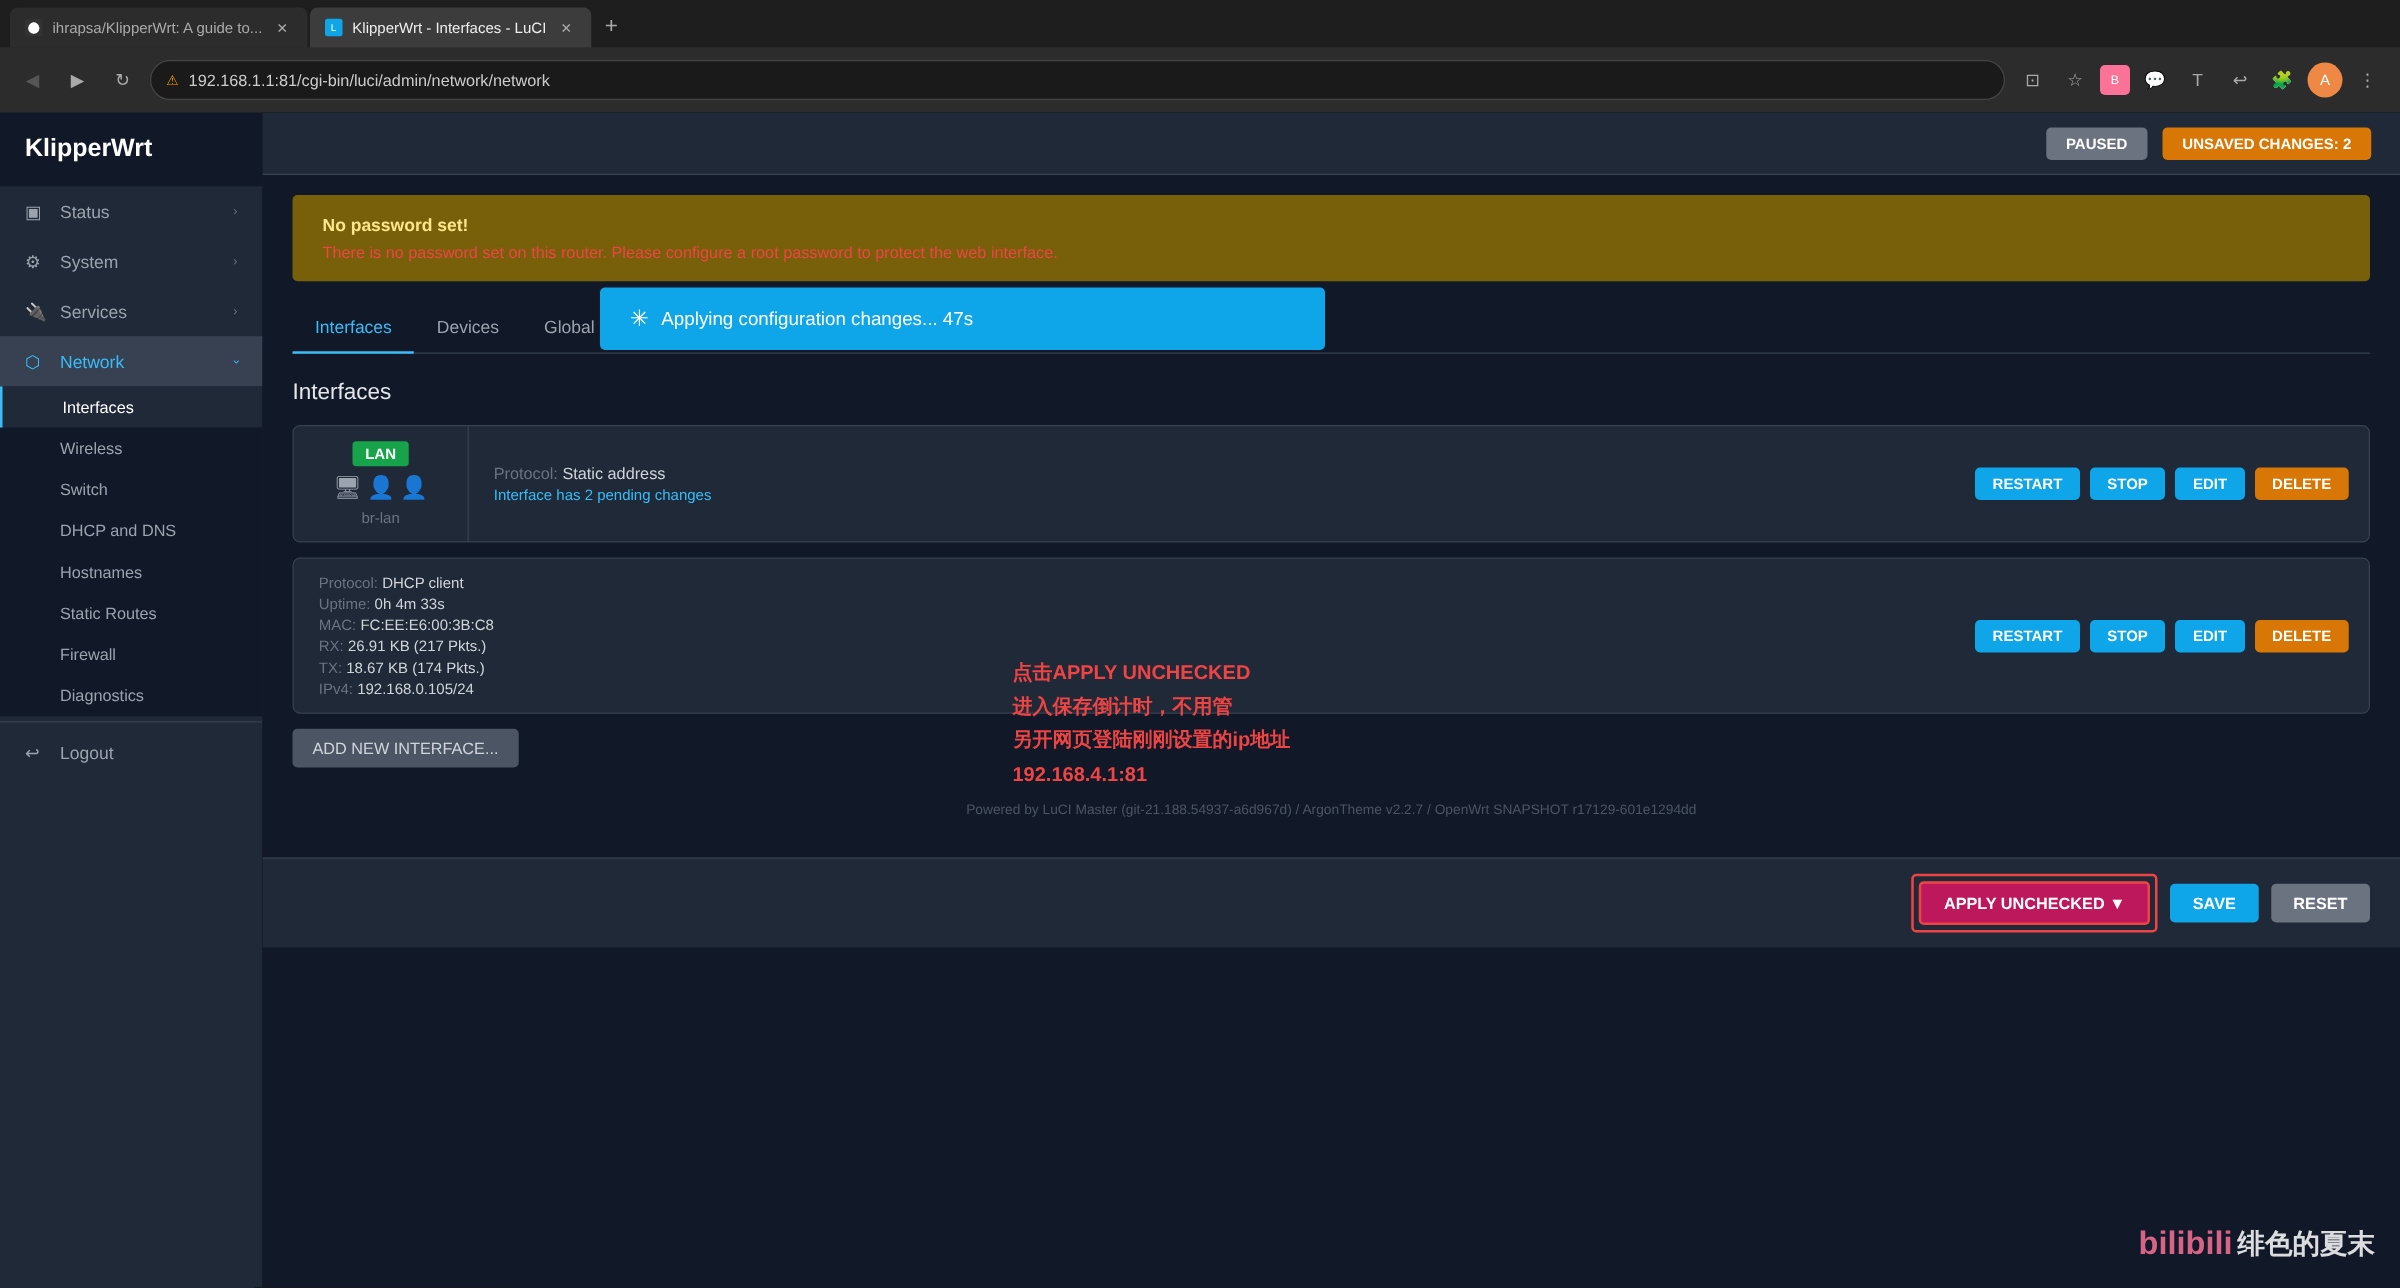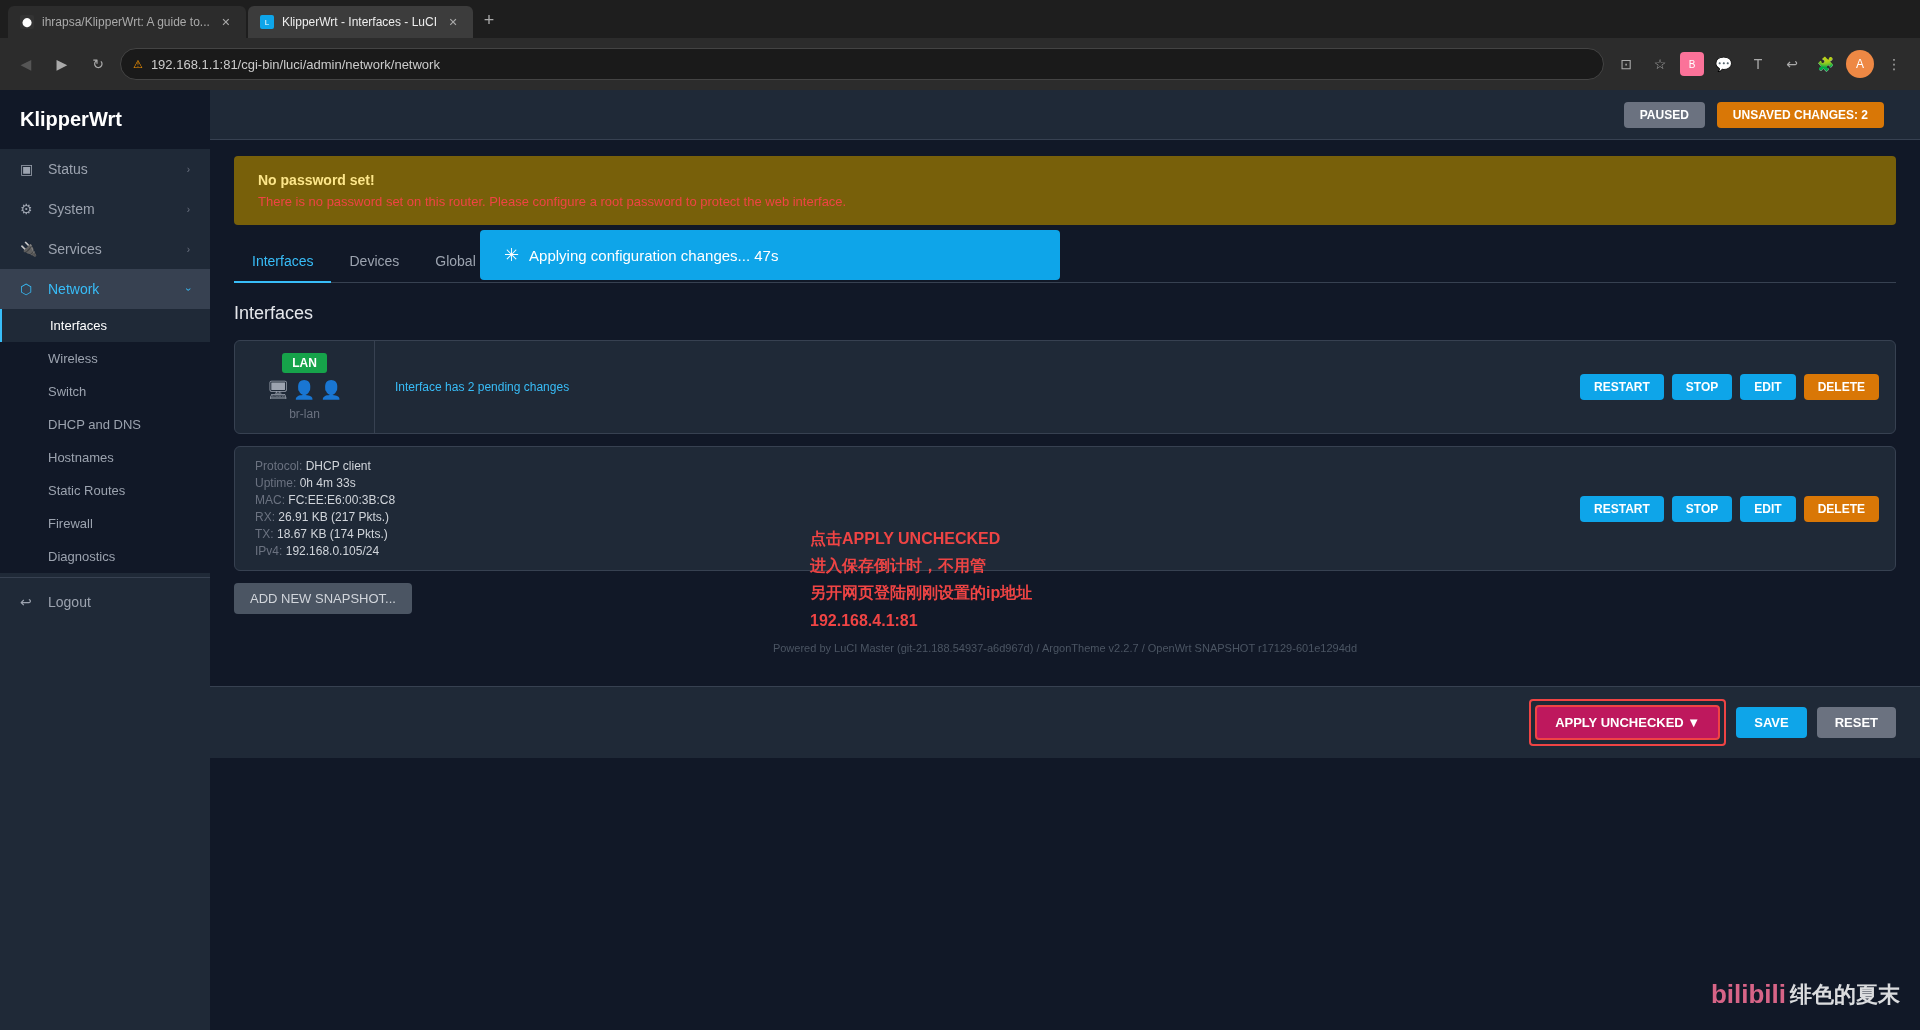--- a/index.html
+++ b/index.html
@@ -39,21 +39,21 @@
     .nav-item.active .nav-arrow { color: #38bdf8; transform: rotate(90deg); }
     .nav-sub { background: #111827; }
     .nav-sub-item { padding: 9px 20px 9px 48px; color: #9ca3af; cursor: pointer; font-size: 13px; display: block; }
     .nav-sub-item.active { color: #fff; border-left: 2px solid #38bdf8; background: #1f2937; }
     .nav-divider { height: 1px; background: #374151; margin: 4px 0; }
 
     
     .main-content { flex: 1; overflow-y: auto; background: #111827; }
 
     
-    .header-bar { background: #1f2937; padding: 0 36px; height: 50px; display: flex; align-items: center; justify-content: flex-end; gap: 12px; border-bottom: 1px solid #374151; }
+    .header-bar { background: #1f2937; padding: 0 23px; height: 50px; display: flex; align-items: center; justify-content: flex-end; gap: 12px; border-bottom: 1px solid #374151; }
     .header-btn { padding: 6px 16px; border-radius: 4px; font-size: 12px; font-weight: bold; cursor: pointer; border: none; }
     .header-btn.paused { background: #6b7280; color: #fff; }
     .header-btn.unsaved { background: #d97706; color: #fff; }
 
     
     .warning-banner { background: #78600a; padding: 16px 24px; margin: 16px 24px; border-radius: 4px; }
     .warning-title { color: #fde68a; font-weight: bold; font-size: 14px; margin-bottom: 6px; }
     .warning-text { color: #ef4444; font-size: 13px; }
 
     
@@ -231,20 +231,24 @@
         <div class="iface-left">
           <span class="iface-badge green">LAN</span>
           <div class="iface-icons">
             <span>🖥</span>
             <span>👤</span>
             <span>👤</span>
           </div>
           <span class="iface-name">br-lan</span>
         </div>
         <div class="iface-info">
+          <div class="protocol">
+            <span class="info-label">Protocol:</span>
+            <span class="info-value">Static address</span>
+          </div>
           <div class="pending">Interface has 2 pending changes</div>
         </div>
         <div class="iface-actions">
           <button class="action-btn restart">RESTART</button>
           <button class="action-btn stop">STOP</button>
           <button class="action-btn edit">EDIT</button>
           <button class="action-btn delete">DELETE</button>
         </div>
       </div>
 
@@ -278,21 +282,21 @@
         </div>
         <div class="iface-actions">
           <button class="action-btn restart">RESTART</button>
           <button class="action-btn stop">STOP</button>
           <button class="action-btn edit">EDIT</button>
           <button class="action-btn delete">DELETE</button>
         </div>
       </div>
 
       
-      <button class="add-interface-btn">ADD NEW SNAPSHOT...</button>
+      <button class="add-interface-btn">ADD NEW INTERFACE...</button>
 
       
       <div class="footer-text">Powered by LuCI Master (git-21.188.54937-a6d967d) / ArgonTheme v2.2.7 / OpenWrt SNAPSHOT r17129-601e1294dd</div>
     </div>
 
     <div class="bottom-bar">
       <div class="apply-unchecked-wrapper">
         <button class="bottom-btn apply-unchecked">APPLY UNCHECKED ▼</button>
       </div>
       <button class="bottom-btn save">SAVE</button>

